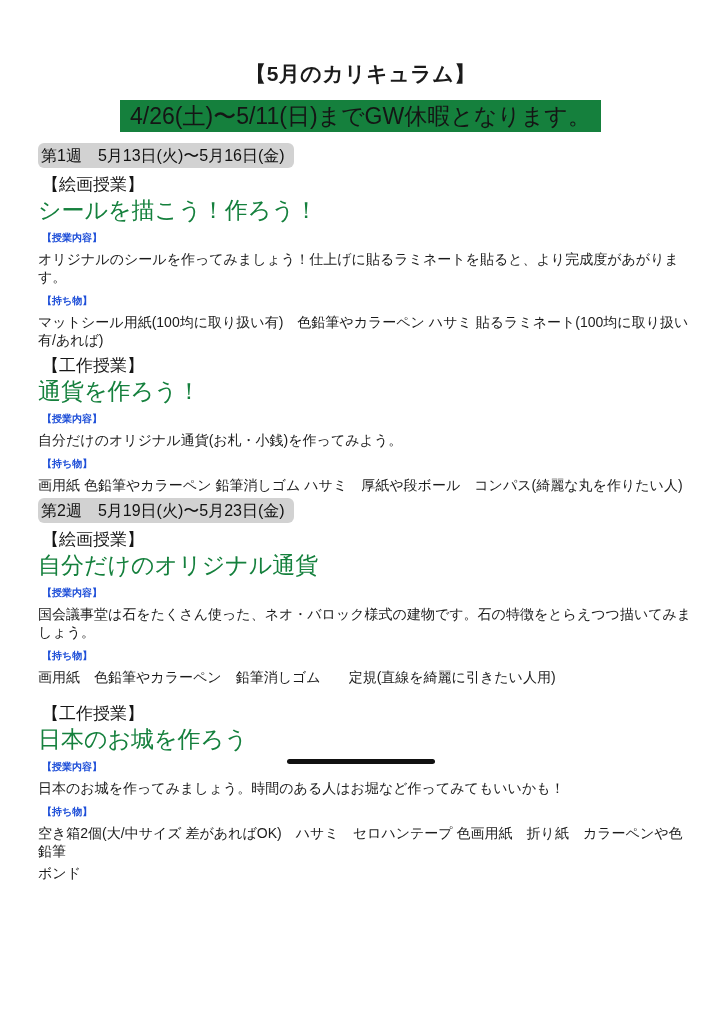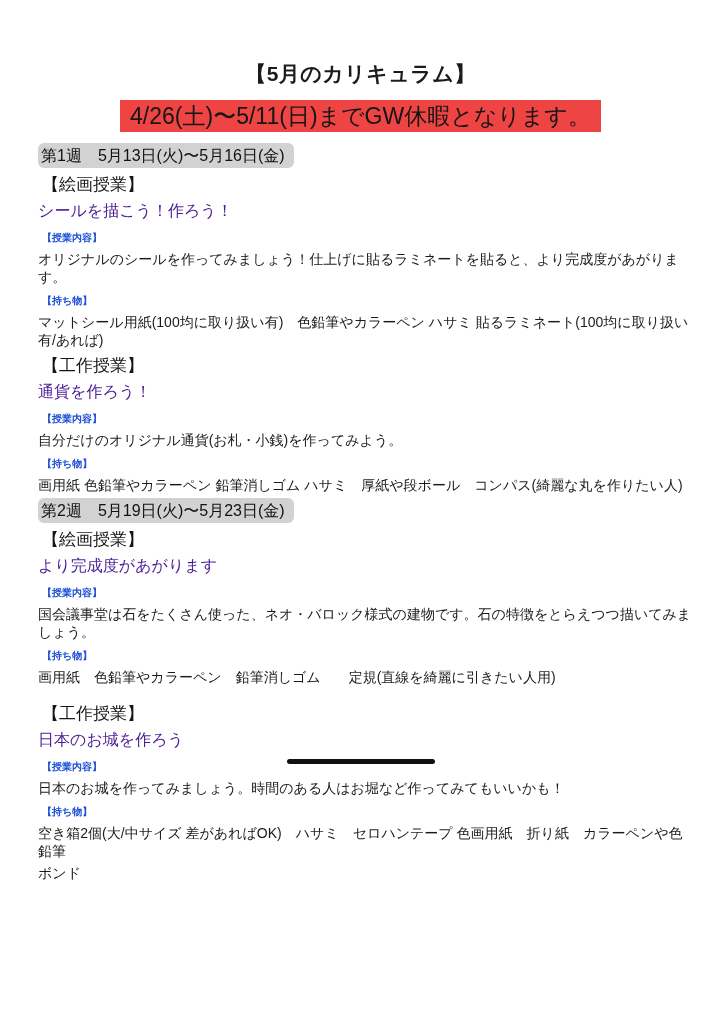--- a/index.html
+++ b/index.html
@@ -21,21 +21,21 @@
     text-align:center;
     font-size:21px;
     font-weight:600;
     line-height:32px;
     letter-spacing:0.5px;
     margin-left:-30px; 
   }
   .notice-row { text-align:center; margin-top:10px; margin-left:-30px; }
   .notice {
     display:inline-block;
-    background:#ef4444;
+    background:#15803d;
     font-size:23px;
     font-weight:500;
     line-height:30px;
     padding:1px 10px;
     color:#151515;
   }
   .week-header {
     display:inline-block;
     background:#d2d2d2;
     color:#111111;
@@ -50,25 +50,25 @@
   .class-block { margin-top:5px; }
   .class-block.gap-large { margin-top:16px; }
   .class-type {
     font-size:17px;
     font-weight:500;
     line-height:23px;
     padding-left:4px;
     color:#161616;
   }
   .class-title {
-    font-size:16px;
+    font-size:23px;
     font-weight:500;
     line-height:25px;
     margin-top:2px;
-    color:#4c1d95;
+    color:#15803d;
   }
   .sub-label {
     font-size:10px;
     font-weight:700;
     line-height:18px;
     margin-top:6px;
     padding-left:4px;
     color:#1d4ed8;
   }
   .body-text {
@@ -125,21 +125,21 @@
     </div>
   </section>
 
   <section>
     <div class="week-header-row w2">
       <span class="week-header">第2週　5月19日(火)〜5月23日(金)</span>
     </div>
 
     <div class="class-block">
       <div class="class-type">【絵画授業】</div>
-      <div class="class-title">より完成度があがります</div>
+      <div class="class-title">自分だけのオリジナル通貨</div>
       <div class="sub-label">【授業内容】</div>
       <div class="body-text">国会議事堂は石をたくさん使った、ネオ・バロック様式の建物です。石の特徴をとらえつつ描いてみましょう。</div>
       <div class="sub-label">【持ち物】</div>
       <div class="body-text items-line">画用紙　色鉛筆やカラーペン　鉛筆消しゴム　　定規(直線を綺麗に引きたい人用)</div>
     </div>
 
     <div class="class-block gap-large">
       <div class="class-type">【工作授業】</div>
       <div class="class-title">日本のお城を作ろう</div>
       <div class="sub-label">【授業内容】</div>

